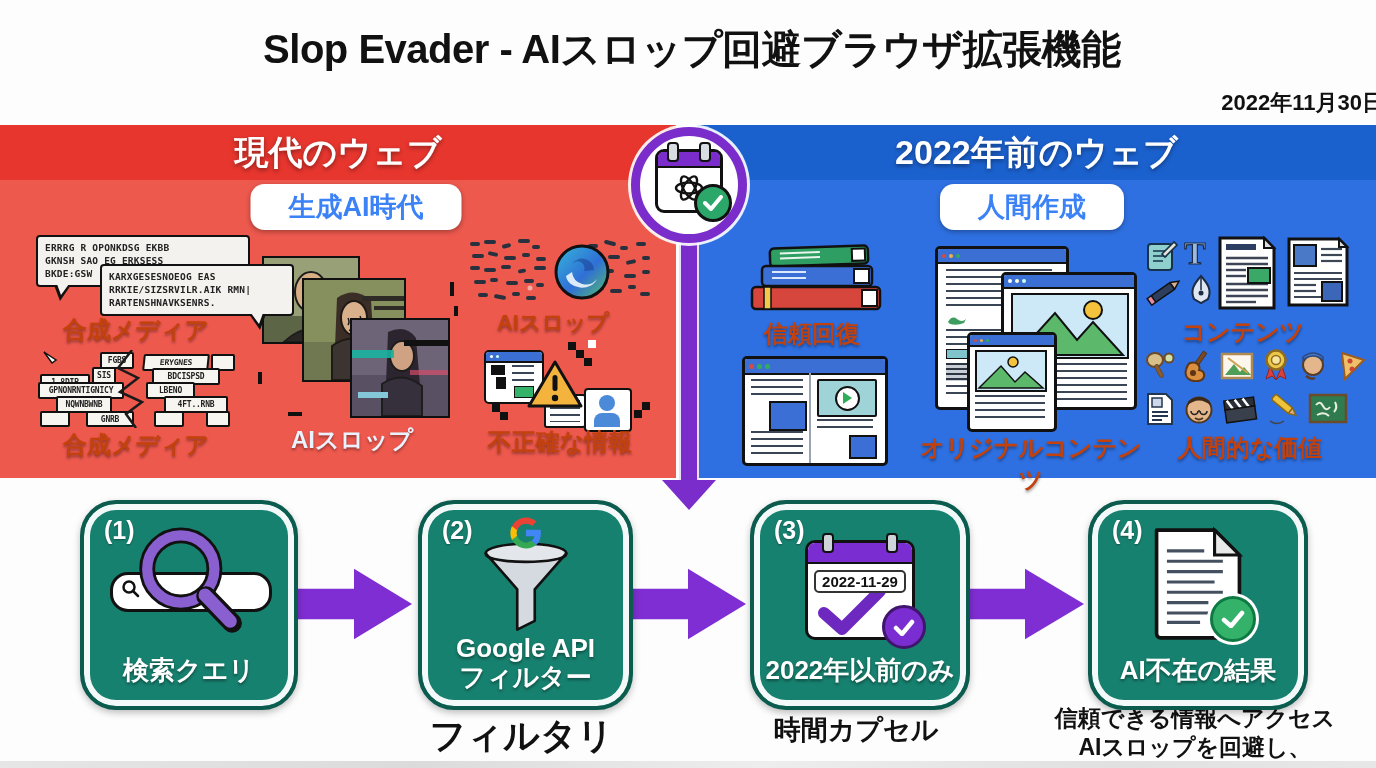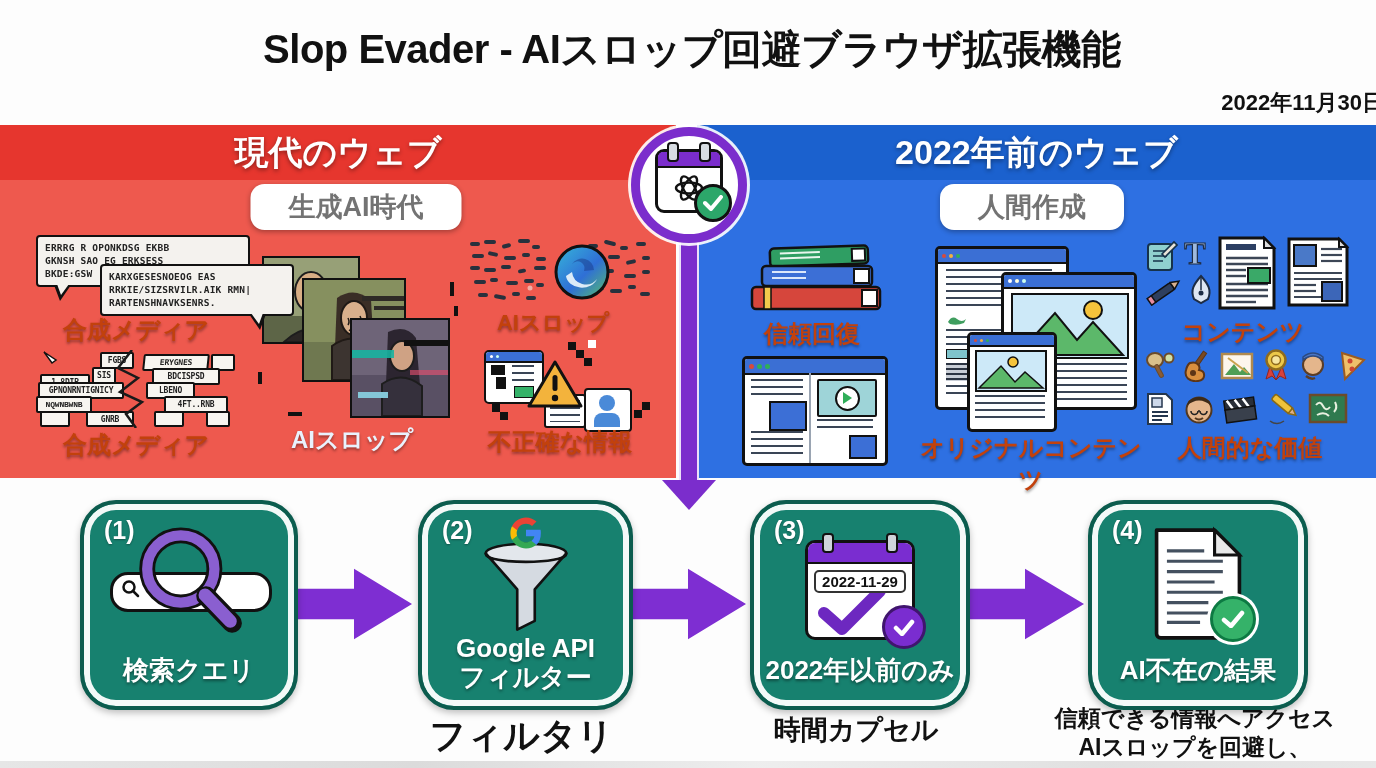--- a/index.html
+++ b/index.html
@@ -13,21 +13,21 @@
 
   
   .panel{top:125px;height:353px;}
   .panel-red{left:0;width:676px;background:#ee594e;}
   .panel-blue{left:697px;width:679px;background:#2e70e2;}
   .band{height:55px;display:flex;align-items:center;justify-content:center;}
   .panel-red .band{background:#e6362e;}
   .panel-blue .band{background:#1b61ce;}
   .band-title{color:#fff;font-size:34px;font-weight:800;text-shadow:0 2px 4px rgba(0,0,0,.4);}
   .pill{top:184px;height:46px;background:#fff;border-radius:14px;display:flex;align-items:center;justify-content:center;
-        padding:0 38px;font-size:27px;font-weight:800;color:#737373;box-shadow:0 2px 5px rgba(0,0,0,.3);z-index:4;}
+        padding:0 38px;font-size:27px;font-weight:800;color:#3b82f6;box-shadow:0 2px 5px rgba(0,0,0,.3);z-index:4;}
 
   
   .hub{left:689px;top:127px;transform:translateX(-50%);width:98px;height:98px;border-radius:50%;background:#fff;
        border:9px solid #7b2dcc;box-shadow:0 0 0 3px rgba(255,255,255,.9);z-index:6;}
   .hub-cal{position:absolute;left:50%;top:13px;transform:translateX(-50%);width:62px;height:58px;background:#fff;
            border:3px solid #111;border-radius:9px;}
   .hub-cal-top{height:14px;background:#7b2dcc;border-radius:5px 5px 0 0;border-bottom:2px solid #111;}
   .pin{position:absolute;top:-10px;width:8px;height:16px;background:#d8dde2;border:2px solid #111;border-radius:4px;}
   .check-circle{position:absolute;border-radius:50%;display:flex;align-items:center;justify-content:center;}
   .stem{left:689px;top:238px;transform:translateX(-50%);width:16px;height:244px;background:#7b2dcc;
@@ -145,21 +145,21 @@
 
   <div class="abs" style="left:30px;top:350px;width:210px;height:78px;z-index:2;">
     <div class="frag" style="left:70px;top:2px;width:30px;height:13px;">FGBS</div>
     <div class="frag" style="left:113px;top:4px;width:62px;height:13px;transform:skewX(-6deg);">ERYGNES</div>
     <div class="frag" style="left:181px;top:4px;width:20px;height:13px;"></div>
     <div class="frag" style="left:10px;top:24px;width:46px;height:13px;">1.8DIB</div>
     <div class="frag" style="left:62px;top:17px;width:20px;height:13px;">SIS</div>
     <div class="frag" style="left:122px;top:18px;width:64px;height:13px;">BDCISPSD</div>
     <div class="frag" style="left:8px;top:32px;width:82px;height:13px;">GPNONRNTIGNICY</div>
     <div class="frag" style="left:116px;top:32px;width:45px;height:13px;">LBENO</div>
-    <div class="frag" style="left:6px;top:46px;width:52px;height:13px;font-family:Liberation Mono, monospace;">NQWNBWNB</div>
+    <div class="frag" style="left:26px;top:46px;width:52px;height:13px;">NQWNBWNB</div>
     <div class="frag" style="left:134px;top:46px;width:60px;height:13px;">4FT..RNB</div>
     <div class="frag" style="left:10px;top:61px;width:26px;height:12px;"></div>
     <div class="frag" style="left:56px;top:61px;width:44px;height:12px;">GNRB</div>
     <div class="frag" style="left:124px;top:61px;width:26px;height:12px;"></div>
     <div class="frag" style="left:176px;top:61px;width:20px;height:12px;"></div>
     <svg width="210" height="78" style="position:absolute;left:0;top:0;z-index:4;pointer-events:none;">
       <polyline points="102,0 88,18 108,28 90,42 112,52 96,64 106,78" fill="none" stroke="#1a1a1a" stroke-width="2.5"></polyline>
       <path d="M14 2 l12 8 -4 3 z" fill="#fff" stroke="#111" stroke-width="1.5"></path>
     </svg>
   </div>

